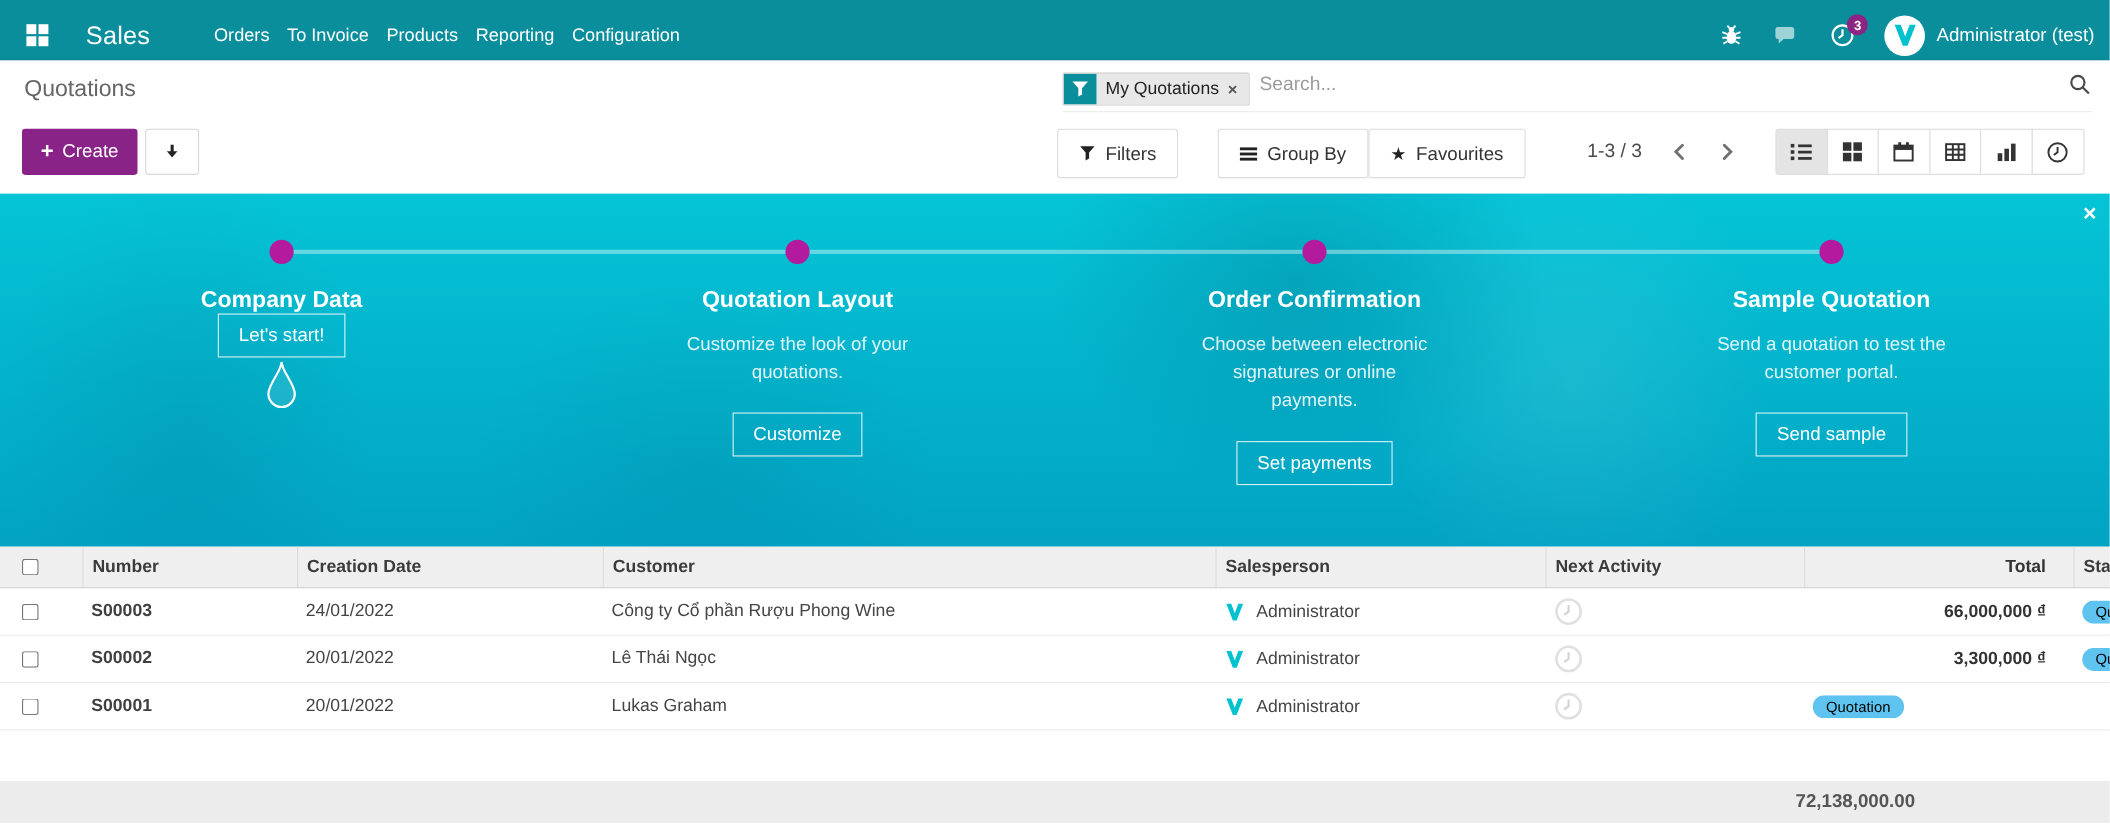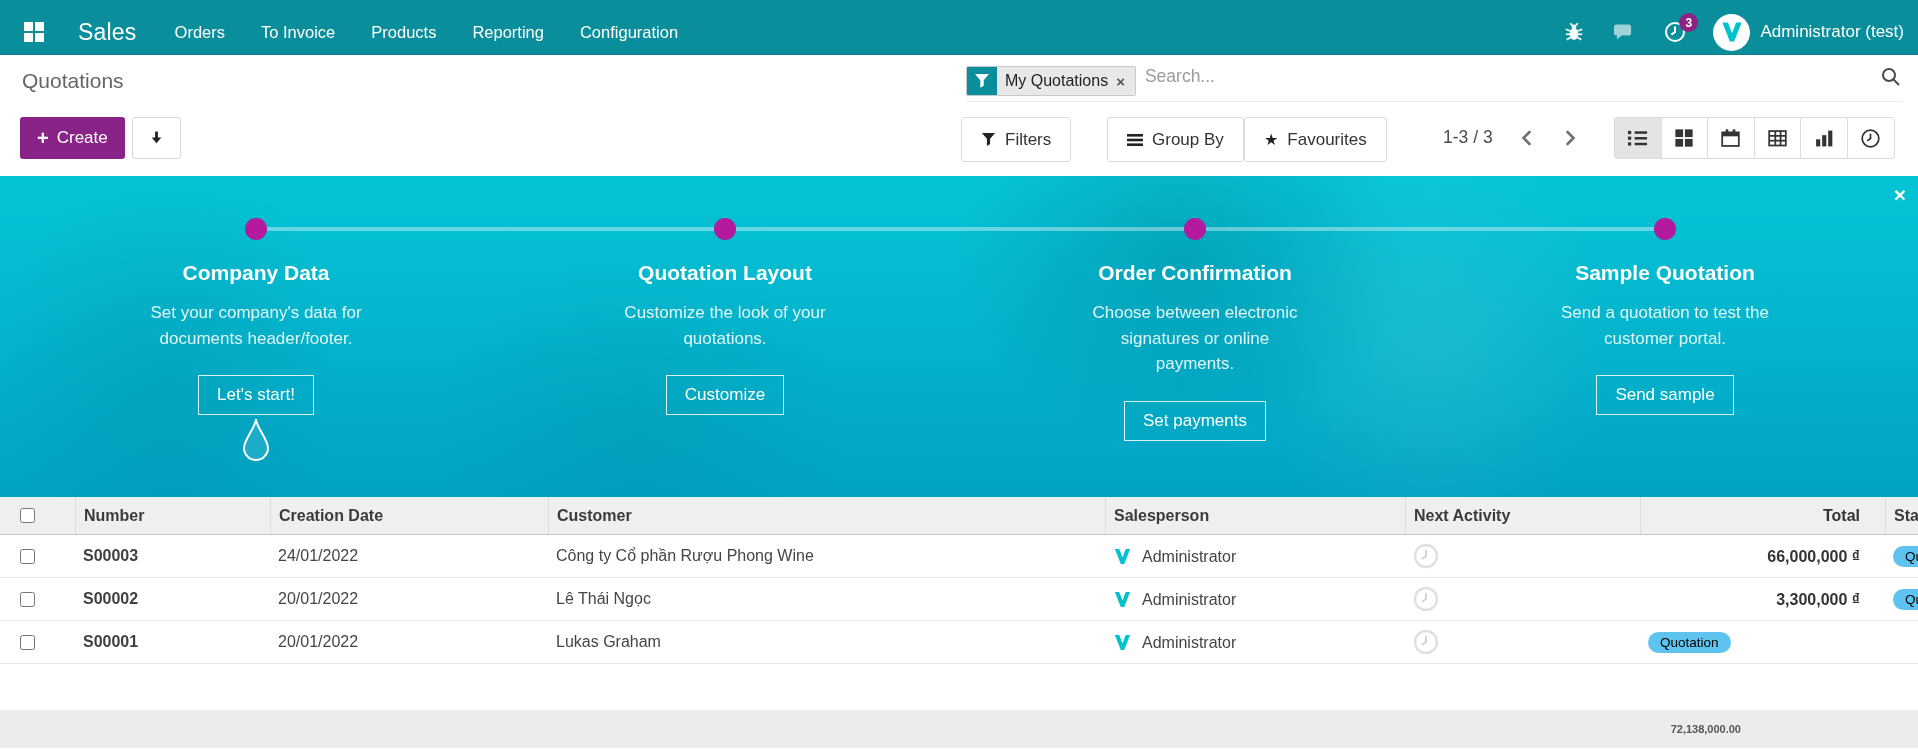--- a/index.html
+++ b/index.html
@@ -5,21 +5,21 @@
   * { margin:0; padding:0; box-sizing:border-box; }
   html,body { width:1918px; height:750px; overflow:hidden; background:#fff;
               font-family:"Liberation Sans","DejaVu Sans",sans-serif; }
   .app { position:relative; width:1918px; height:750px; }
 
   
   .topbar { position:absolute; left:0; top:0; width:100%; height:55px; background:#0a8e9c;
             display:flex; align-items:center; padding:10px 14px 0 20px; border-bottom:1px solid rgba(0,0,0,.12); }
   .apps-btn { background:none; border:none; cursor:pointer; width:28px; height:28px; display:flex; align-items:center; justify-content:center; }
   .brand { color:#fff; font-size:23px; margin-left:30px; letter-spacing:.2px; cursor:pointer; }
-  .topnav { display:flex; gap:36px; margin-left:38px; }
+  .topnav { display:flex; gap:16px; margin-left:58px; }
   .topnav a { color:#fff; font-size:16.5px; text-decoration:none; cursor:pointer; }
   .tb-right { margin-left:auto; display:flex; align-items:center; gap:26px; }
   .tb-ico { background:none; border:none; cursor:pointer; position:relative; display:flex; align-items:center; }
   .badge { position:absolute; top:-7px; right:-11px; width:19px; height:19px; border-radius:50%;
            background:#8c2483; color:#fff; font-size:12px; font-weight:700; display:flex; align-items:center; justify-content:center; }
   .usermenu { display:flex; align-items:center; gap:10px; cursor:pointer; }
   .avatar { width:37px; height:37px; border-radius:50%; background:#fff; display:flex; align-items:center; justify-content:center; }
   .username { color:#fff; font-size:17px; }
 
   
@@ -92,21 +92,21 @@
   .td.sales { display:flex; align-items:flex-end; gap:10px; }
   .td.total { text-align:right; padding-right:5px; font-weight:700; color:#333; display:block; line-height:43px; }
   .thead .td.total { display:flex; justify-content:flex-end; line-height:normal; }
   .pill { display:inline-block; background:#5fc3f0; color:#000000; font-size:13.5px; font-weight:400;
           padding:3px 12px; border-radius:12px; }
   .more-dots { font-size:16px; font-weight:700; color:#333; cursor:pointer; }
   .act-ico { display:flex; align-items:center; cursor:pointer; }
 
   .foot { position:absolute; left:0; top:710px; width:100%; height:38px; background:#ececec;
           display:flex; align-items:center; justify-content:flex-end; }
-  .foot-total { font-size:11px; font-weight:700; color:#555; padding-right:177px;text-align:center; }
+  .foot-total { font-size:17px; font-weight:700; color:#555; padding-right:177px;text-align:center; }
 </style>
 </head>
 <body>
 
 <div class="app">
 
   <header class="topbar">
     <button class="apps-btn">
       <svg width="22" height="22" viewBox="0 0 22 22">
         <rect x="1" y="1" width="9" height="9" fill="#fff"></rect>
@@ -284,21 +284,20 @@
   <section class="banner">
     <button class="banner-close">×</button>
     <div class="track"></div>
     <span class="dot d1"></span>
     <span class="dot d2"></span>
     <span class="dot d3"></span>
     <span class="dot d4"></span>
 
     <div class="step s1">
       <h3>Company Data</h3>
-      <p>Set your company's data for documents header/footer.</p>
       <button class="bbtn">Let's start!</button>
       <div class="tip">
         <svg width="34" height="46" viewBox="0 0 34 46">
           <path d="M17 2C17 10 5 22 5 31a12 12 0 0 0 24 0C29 22 17 10 17 2Z" fill="rgba(255,255,255,.10)" stroke="#fff" stroke-width="2"></path>
         </svg>
       </div>
     </div>
     <div class="step s2">
       <h3>Quotation Layout</h3>
       <p>Customize the look of your quotations.</p>

